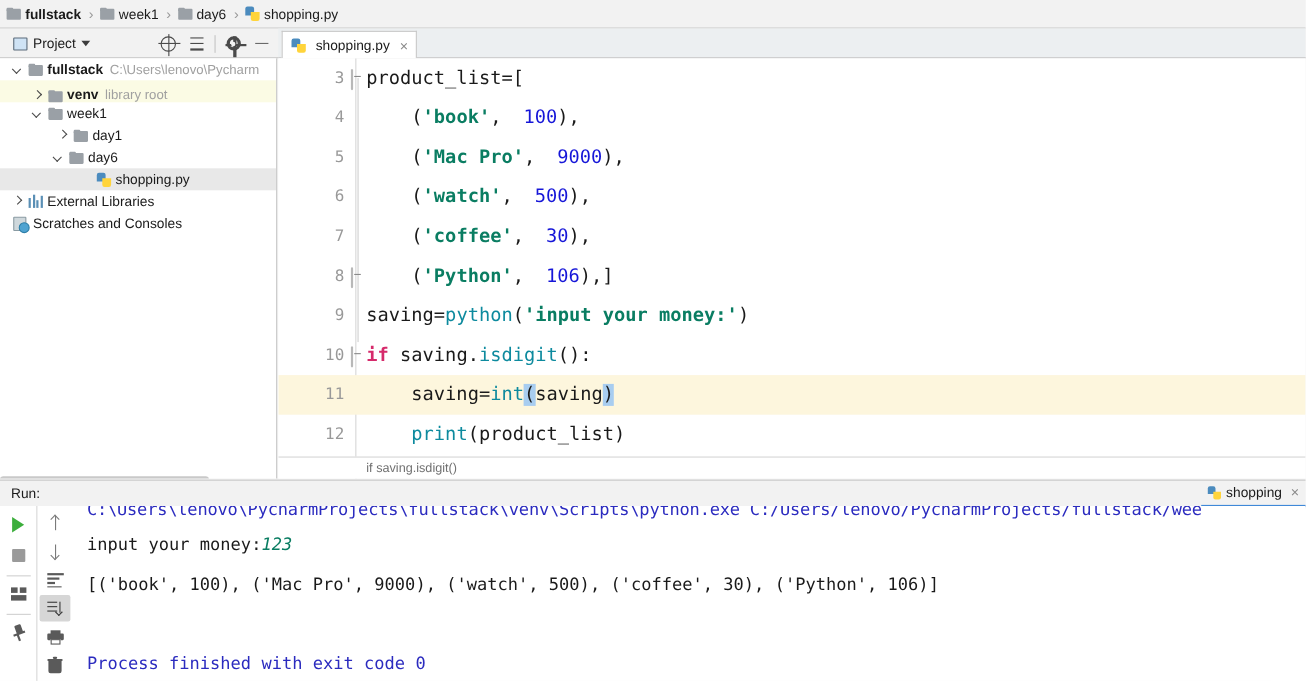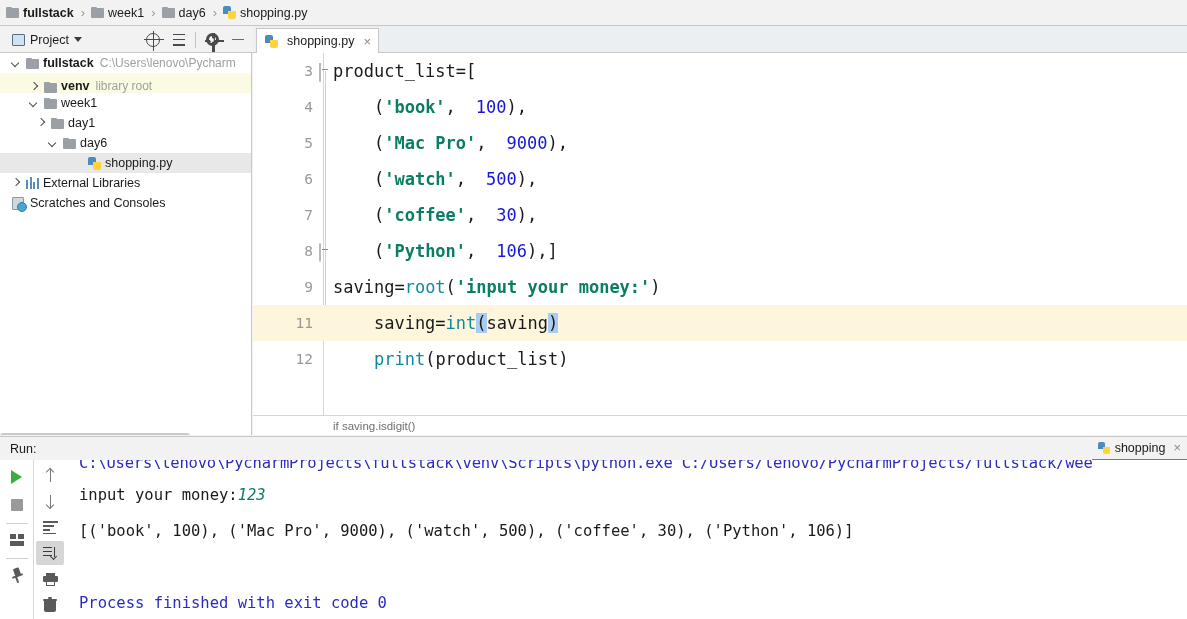--- a/index.html
+++ b/index.html
@@ -270,21 +270,21 @@
       <span class="tree-label bold">venv</span>
       <span class="tree-dim">library root</span>
     </div>
 
     <div class="tree-row" style="padding-left:28px;">
       <span class="arrow d"></span>
       <span class="ic folder-ic" style="margin-left:3px;"></span>
       <span class="tree-label">week1</span>
     </div>
 
-    <div class="tree-row" style="padding-left:35px;">
+    <div class="tree-row" style="padding-left:51px;">
       <span class="arrow r"></span>
       <span class="ic folder-ic" style="margin-left:3px;"></span>
       <span class="tree-label">day1</span>
     </div>
 
     <div class="tree-row" style="padding-left:47px;">
       <span class="arrow d"></span>
       <span class="ic folder-ic" style="margin-left:3px;"></span>
       <span class="tree-label">day6</span>
     </div>
@@ -346,23 +346,28 @@
       </div>
 
       <div class="cline">
         <span class="lnum">8</span>
         <span class="fold"><span class="box"></span></span>
         <span class="ctext"><span class="k-plain">    (</span><span class="k-str">'Python'</span><span class="k-plain">,</span><span class="k-num">106</span><span class="k-plain">),]</span></span>
       </div>
 
       <div class="cline">
         <span class="lnum">9</span>
-        <span class="ctext"><span class="k-plain">saving=</span><span class="k-fn">root</span><span class="k-plain">(</span><span class="k-str">'input your money:'</span><span class="k-plain">)</span></span>
-      </div>
-
+        <span class="ctext"><span class="k-plain">saving=</span><span class="k-fn">python</span><span class="k-plain">(</span><span class="k-str">'input your money:'</span><span class="k-plain">)</span></span>
+      </div>
+
+      <div class="cline">
+        <span class="lnum">10</span>
+        <span class="fold open"><span class="box"></span></span>
+        <span class="ctext"><span class="k-kw">if</span><span class="k-plain"> saving.</span><span class="k-fn">isdigit</span><span class="k-plain">():</span></span>
+      </div>
 
       <div class="cline active">
         <span class="lnum">11</span>
         <span class="ctext"><span class="k-plain">    saving=</span><span class="k-fn">int</span><span class="brk-hl k-plain">(</span><span class="k-plain">saving</span><span class="brk-hl k-plain">)</span></span>
       </div>
 
       <div class="cline">
         <span class="lnum">12</span>
         <span class="ctext"><span class="k-plain">    </span><span class="k-fn">print</span><span class="k-plain">(product_list)</span></span>
       </div>

